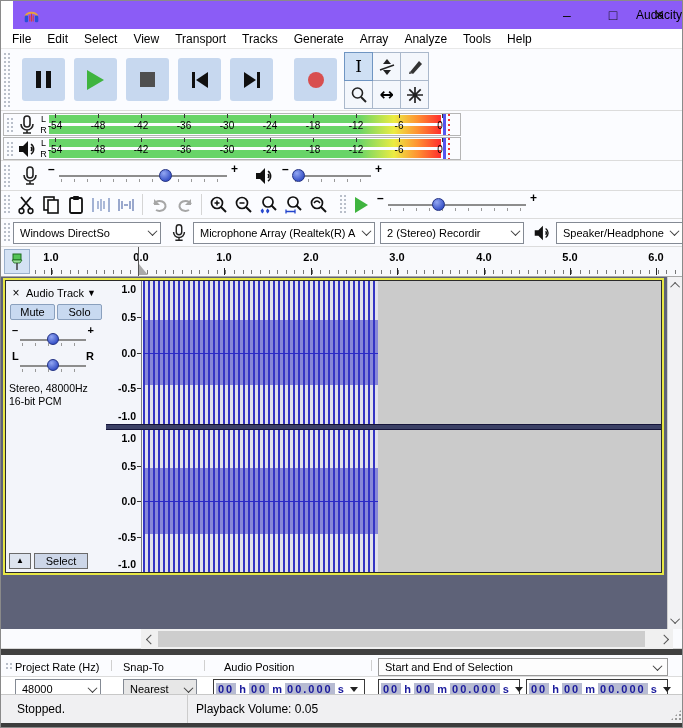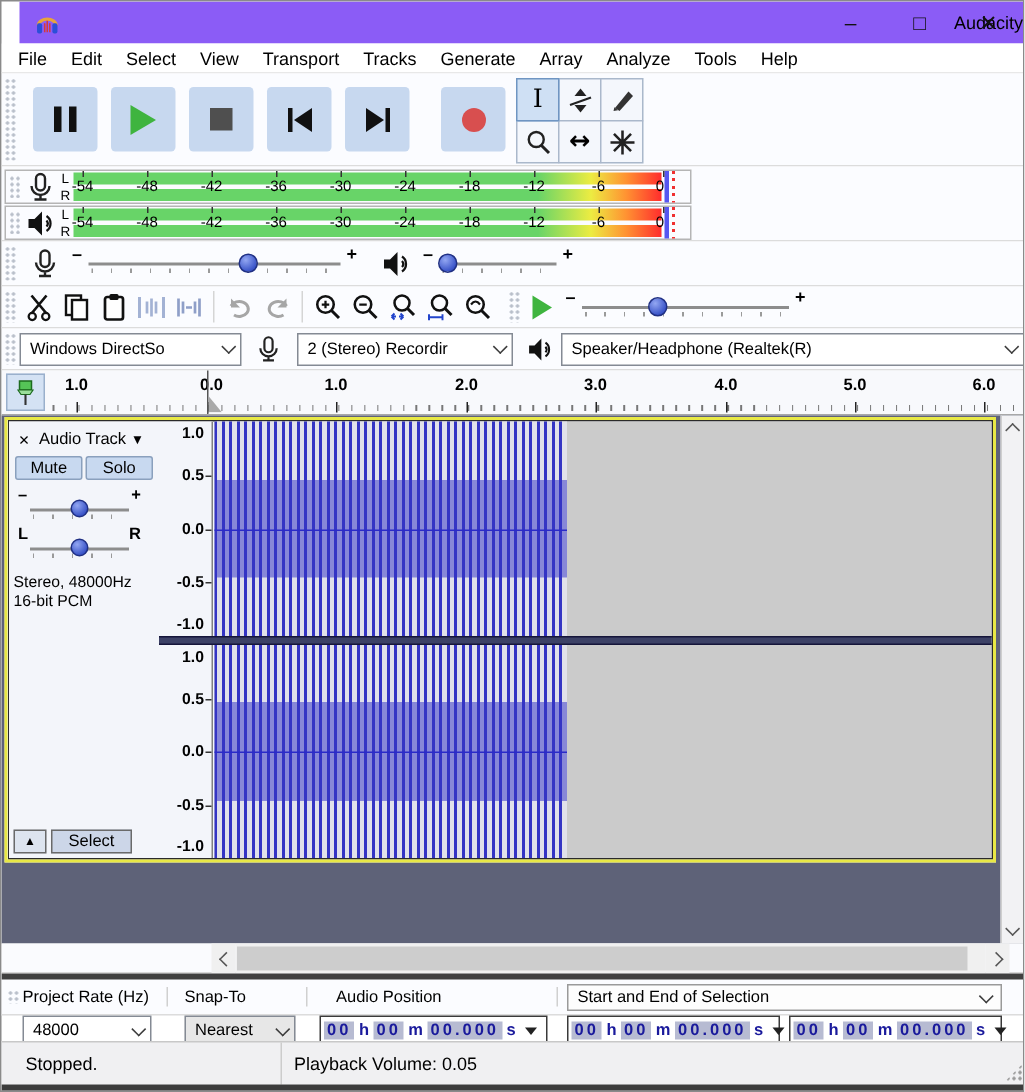--- a/index.html
+++ b/index.html
@@ -118,21 +118,21 @@
 
   
   .hscroll { position:absolute; top:628px; left:0; width:683px; height:20px; background:#fafbfe; border-bottom:1px solid #d8d8d8; }
   .hs-btn { position:absolute; top:0; width:16px; height:20px; display:flex; align-items:center; justify-content:center; background:#f0f0f0; }
   .chev-left { width:7px; height:7px; border-left:1.6px solid #555; border-bottom:1.6px solid #555; transform:rotate(45deg) translate(1px,-1px); }
   .chev-right { width:7px; height:7px; border-right:1.6px solid #555; border-top:1.6px solid #555; transform:rotate(45deg) translate(-1px,1px); }
   .hs-track { position:absolute; left:156px; top:0; width:500px; height:20px; background:#f0f0f0; }
   .hs-thumb { position:absolute; left:1px; top:2px; width:487px; height:16px; background:#cdcdcd; }
 
   
-  .seltb { top:648px; height:28px; border-top:4px solid #404040; }
+  .seltb { top:648px; height:28px; border-top:6px solid #404040; }
   .sg-label { position:absolute; top:6px; font-size:11px; white-space:nowrap; }
   .sel-div { position:absolute; top:5px; bottom:5px; width:1px; background:#d0d0d0; }
   .sel-combo { position:absolute; top:24px; height:20px; }
   .timefield { position:absolute; top:24px; height:20px; border:1px solid #3a3a3a; background:#fff; display:flex; align-items:center; padding:0 2px; font-size:11px; font-weight:bold; color:#1a1a9c; white-space:nowrap; }
   .tseg { background:#b7bbd2; padding:0 2px; letter-spacing:2px; }
   .tunit { margin:0 3px; letter-spacing:0; }
   .tarrow { width:0; height:0; border-left:4px solid rgba(0,0,0,0); border-right:4px solid rgba(0,0,0,0); border-top:5px solid #222; margin-left:3px; }
   .mode-combo { position:absolute; top:3px; height:18px; border:1px solid #9a9a9a; background:#fdfdfd; display:flex; align-items:center; padding:0 6px; font-size:11px; }
   .mode-combo .txt { flex:1; }
 
@@ -450,20 +450,24 @@
   <div class="tbrow row-device">
     <div class="grip"></div>
     <div class="combo" style="width:148px">
         <span class="txt">Windows DirectSo</span>
         <span class="chev"></span>
       </div>
     <svg style="margin:0 4px 0 8px" width="20" height="20" viewBox="0 0 22 20">
         <rect x="8" y="1" width="6" height="11" rx="3" fill="none" stroke="#222" stroke-width="1.6"></rect>
         <path d="M5 9 a6 6 0 0 0 12 0 M11 15 v3 M7 18 h8" fill="none" stroke="#222" stroke-width="1.6"></path>
       </svg>
+    <div class="combo" style="width:182px">
+        <span class="txt">Microphone Array (Realtek(R) A</span>
+        <span class="chev"></span>
+      </div>
     <div class="combo" style="width:144px; margin-left:5px">
         <span class="txt">2 (Stereo) Recordir</span>
         <span class="chev"></span>
       </div>
     <svg style="margin:0 4px 0 8px" width="20" height="20" viewBox="0 0 22 20">
         <path d="M3 7 h4 l5 -5 v16 l-5 -5 h-4 Z" fill="#111"></path>
         <path d="M15 5 a6 6 0 0 1 0 10 M15 8 a3 3 0 0 1 0 4" fill="none" stroke="#111" stroke-width="1.5"></path>
       </svg>
     <div class="combo" style="flex:1; margin-right:0; border-right:none">
         <span class="txt">Speaker/Headphone (Realtek(R)</span>

